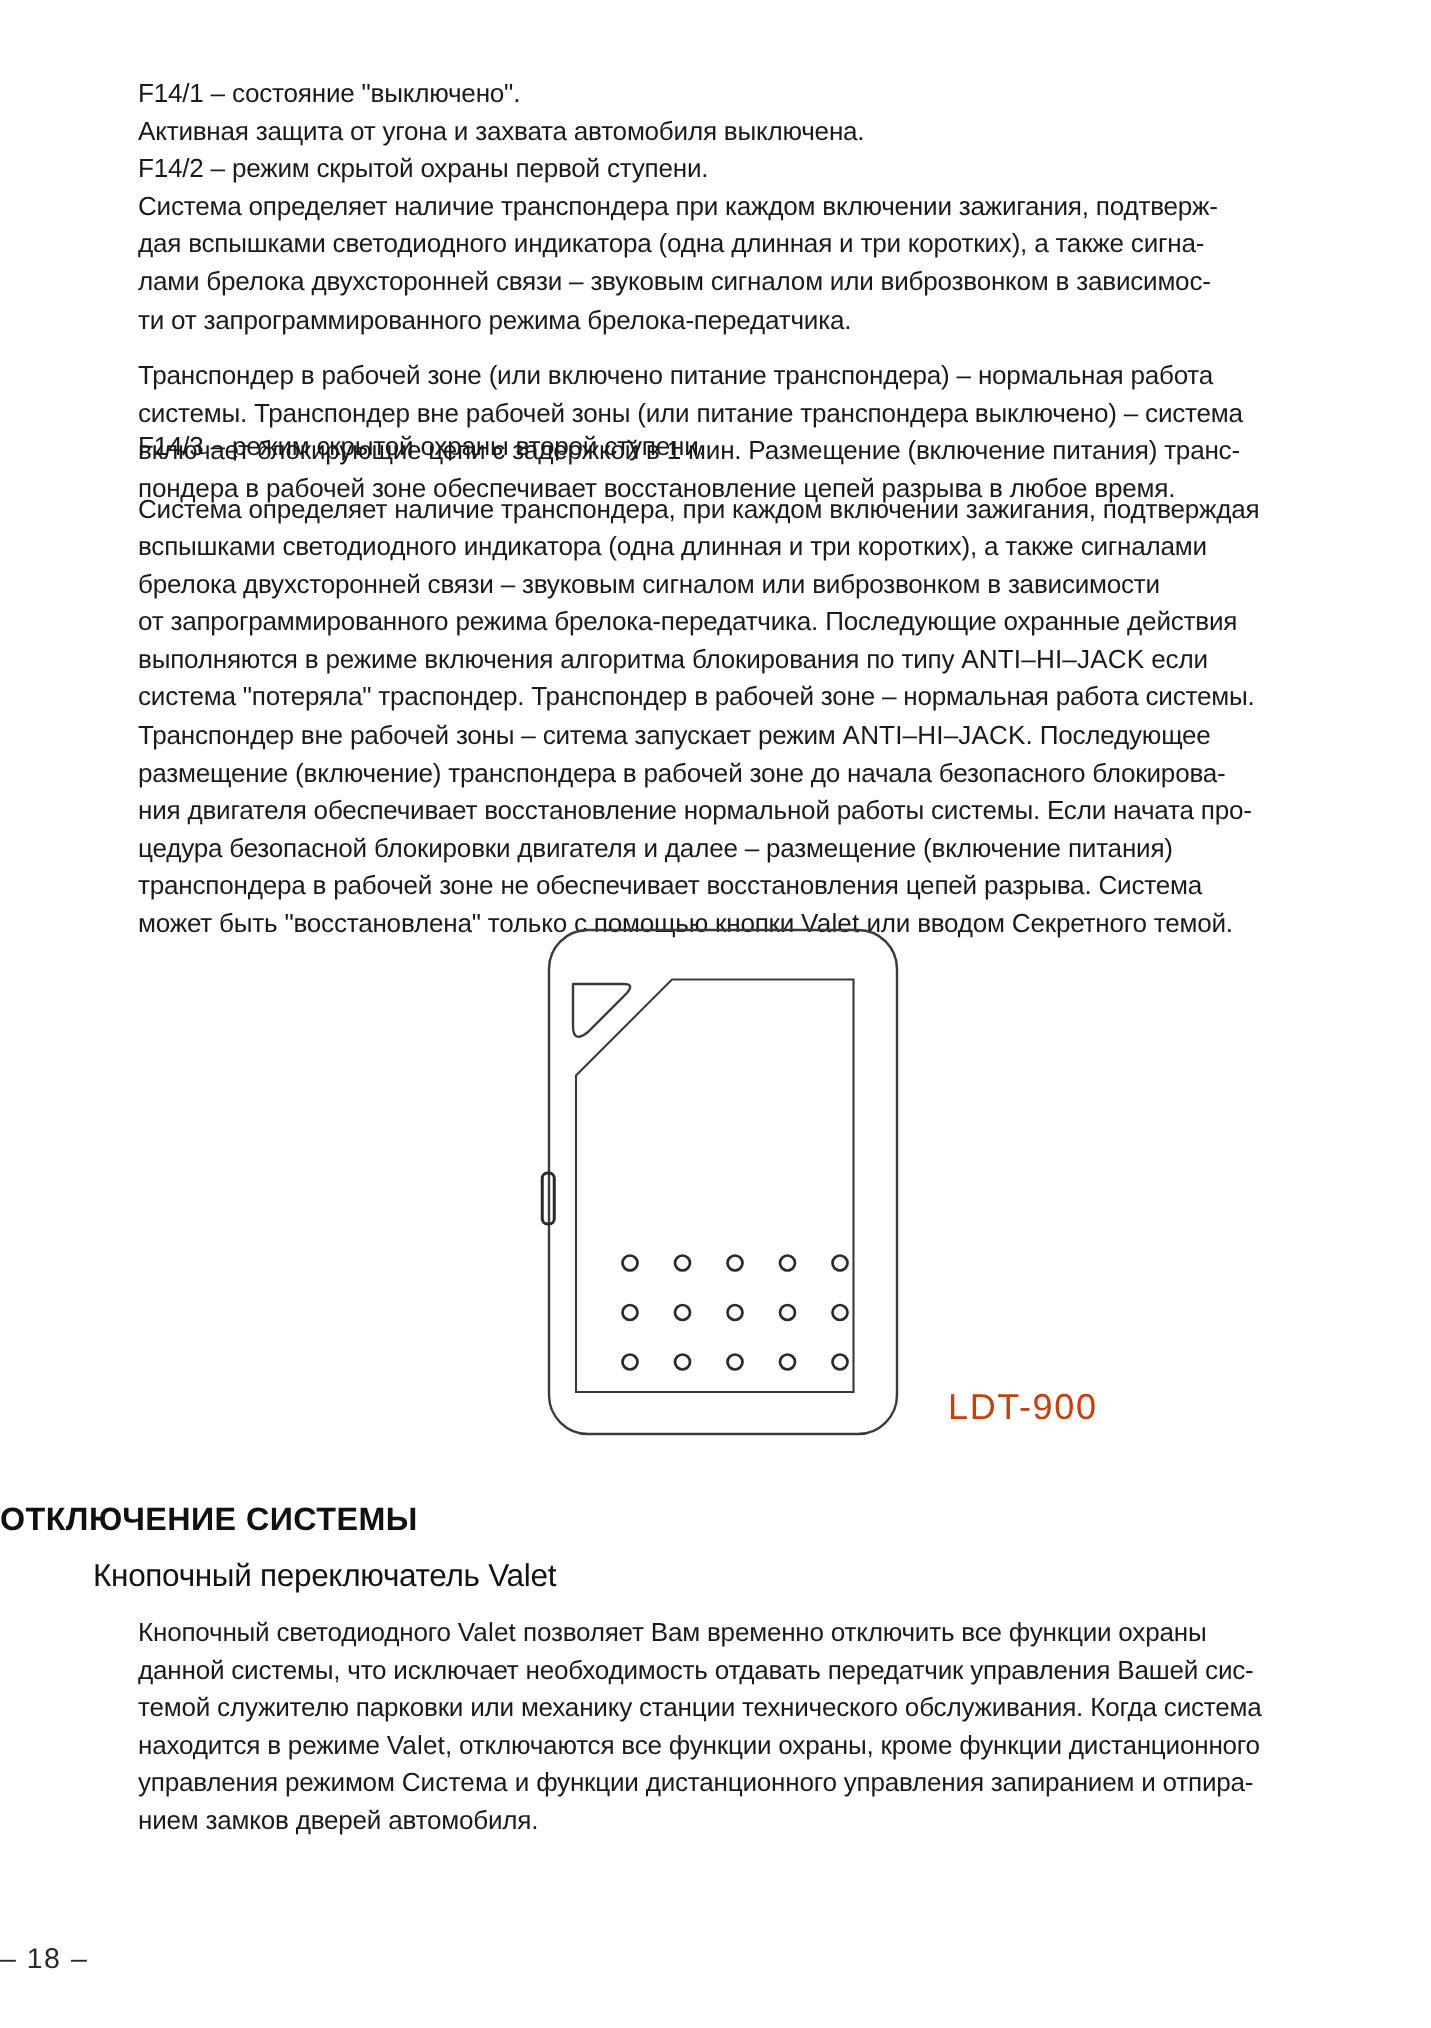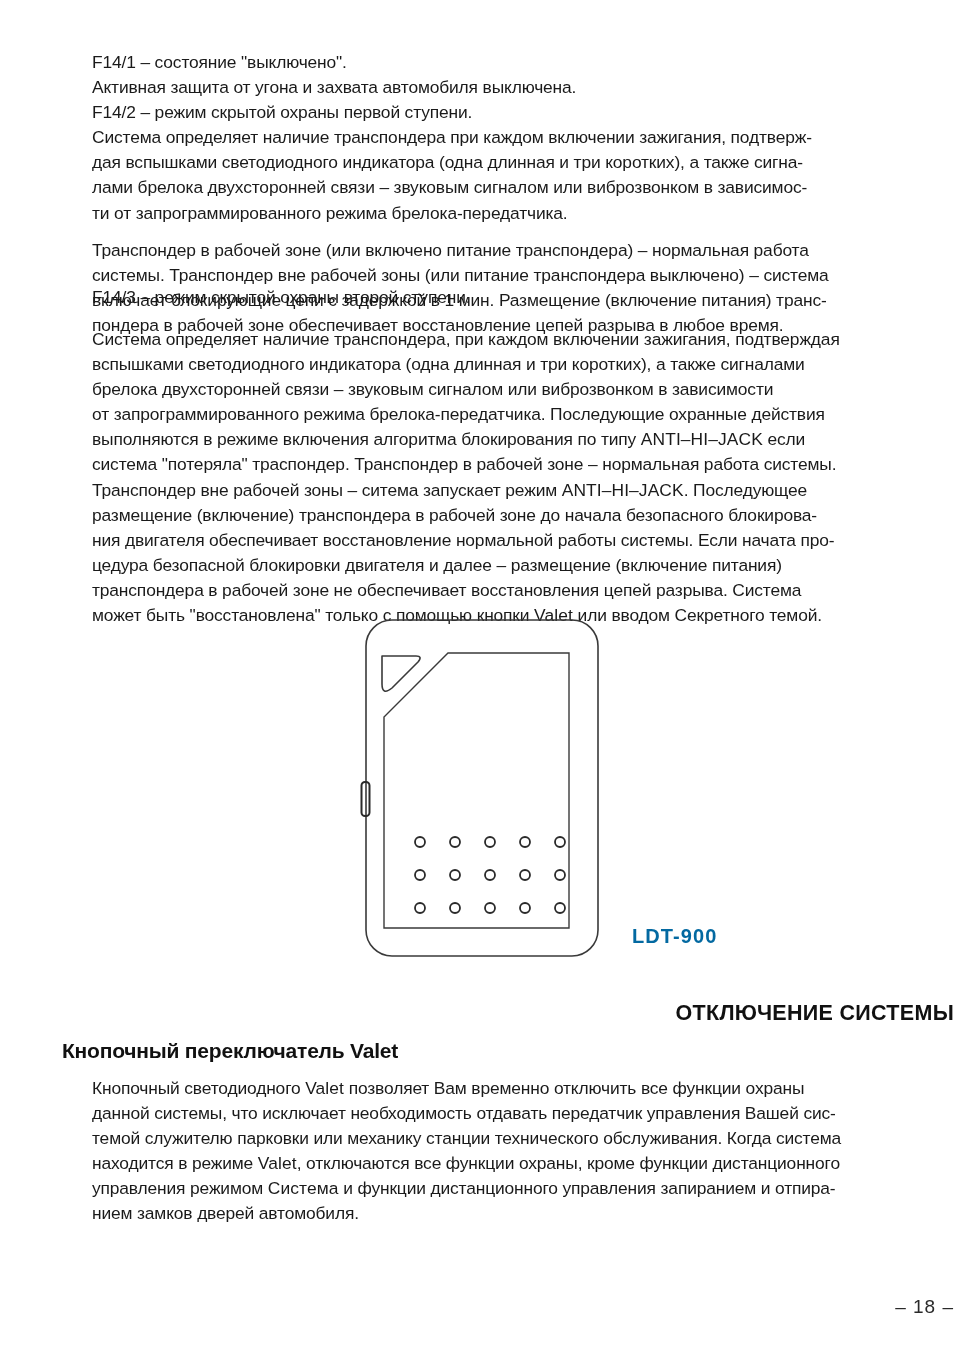--- a/index.html
+++ b/index.html
@@ -48,55 +48,55 @@
     top: 600px;
     width: 420px;
     height: 370px;
   }
   #device-svg { display: block; }
 
   #device-caption {
     position: absolute;
     left: 632px;
     top: 925px;
-    font-size: 20px;
-    font-weight: 700;
+    font-size: 24px;
+    font-weight: 400;
     letter-spacing: 1.1px;
-    color: #0369a1;
+    color: #c2410c;
   }
 
   
   #section-heading {
     position: absolute;
     left: 0;
     right: 0;
     top: 1001px;
-    text-align: right;
+    text-align: left;
     font-size: 21.5px;
     font-weight: 700;
     letter-spacing: 0.3px;
     color: #111;
   }
   #sub-heading {
     position: absolute;
     left: 62px;
     top: 1039px;
     font-size: 21px;
-    font-weight: 700;
+    font-weight: 400;
     letter-spacing: -0.2px;
     color: #111;
   }
 
   
   #page-number {
     position: absolute;
     left: 0;
     right: 0;
     top: 1296px;
-    text-align: right;
+    text-align: left;
     font-size: 19px;
     letter-spacing: 1px;
     color: #2a2a2a;
   }
 </style>
 </head>
 <body>
 
 <div class="page">
 

